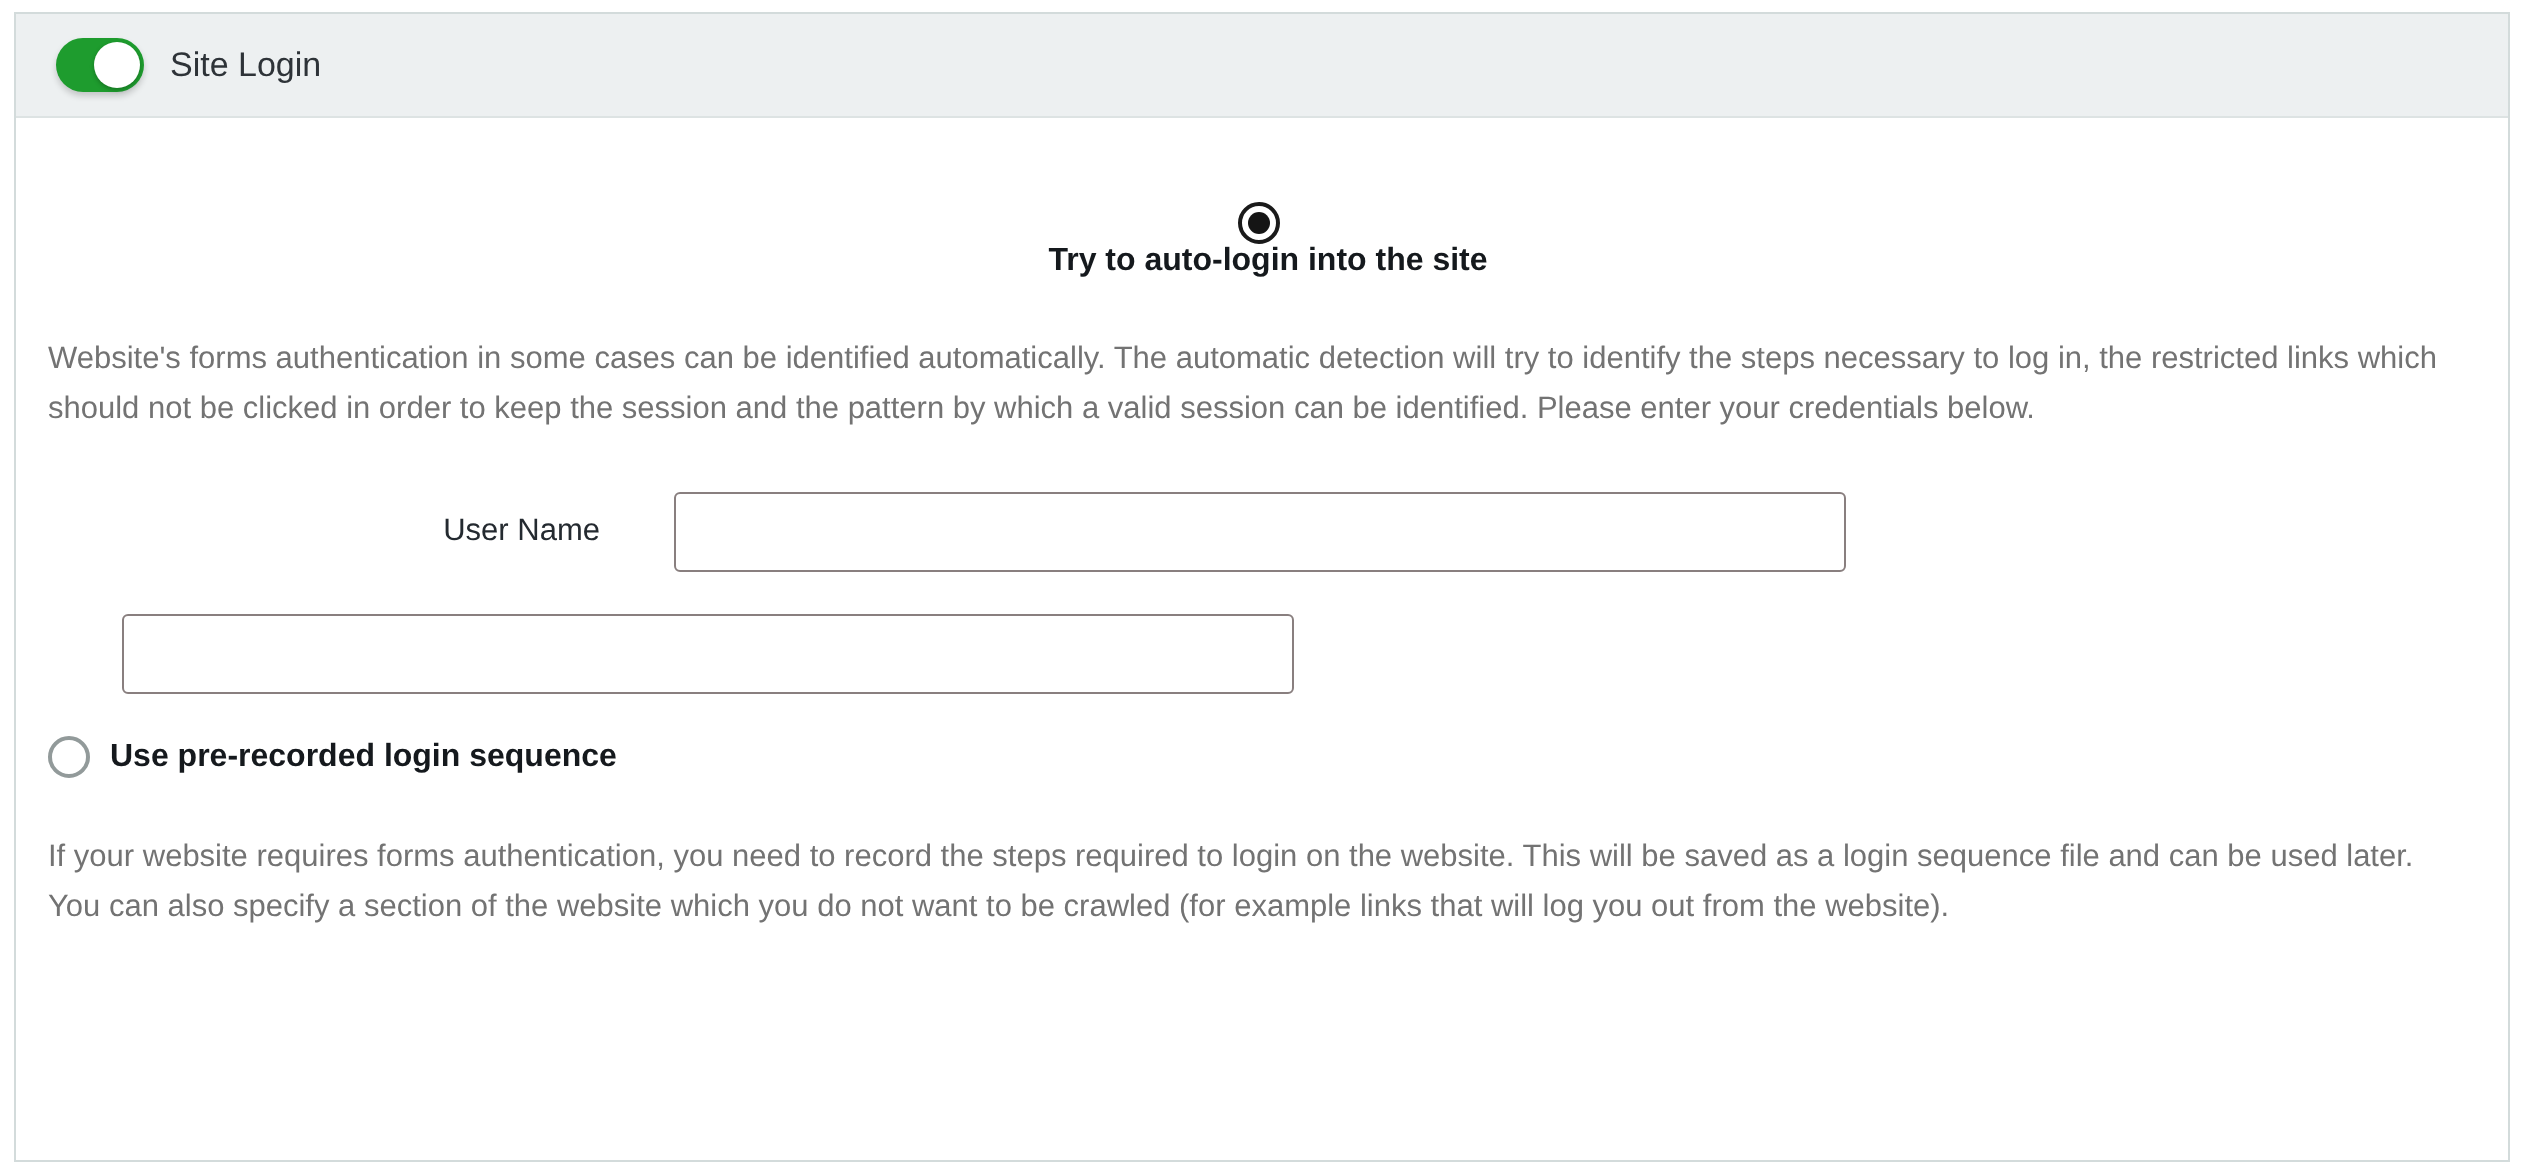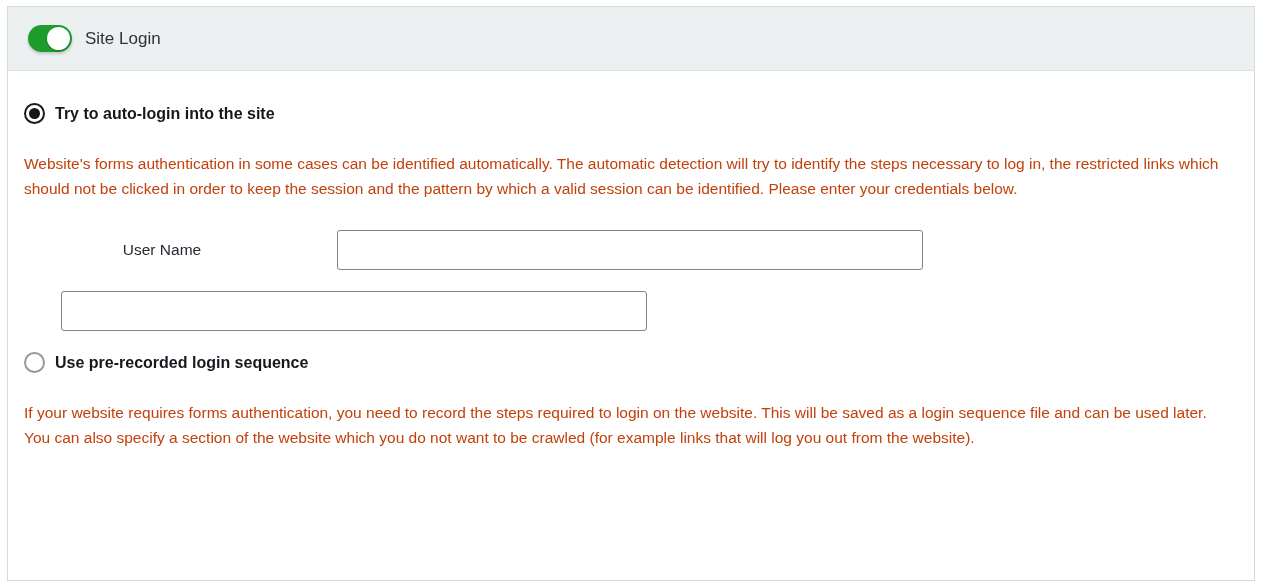--- a/index.html
+++ b/index.html
@@ -6,60 +6,60 @@
   html,body { width:1263px; height:582px; background:#ffffff;
     font-family:"Liberation Sans","DejaVu Sans",sans-serif; overflow:hidden; }
 
   .panel {
     position:absolute; left:7px; top:6px; width:1248px; height:575px;
     border:1px solid #d3dbdb; background:#ffffff;
   }
 
   
   .panel-header {
-    height:64px; background:#edf0f1; border-bottom:1px solid #dde3e3;
+    height:52px; background:#edf0f1; border-bottom:1px solid #dde3e3;
     display:flex; align-items:center; padding:0 20px;
   }
   .toggle {
     position:relative; width:44px; height:27px; border-radius:14px;
     cursor:pointer; box-shadow:0 2px 3px rgba(0,0,0,0.18);
   }
   .toggle .knob {
     position:absolute; top:2px; right:2px; width:23px; height:23px;
     background:#ffffff; border-radius:50%;
     box-shadow:0 1px 2px rgba(0,0,0,0.25);
   }
   .header-title { margin-left:13px; font-size:17px; color:#2e3338; }
 
   
   .content { padding:0 20px 0 16px; }
 
   .radio-row { display:flex; align-items:center; }
-  .radio-row.first  { margin-top:32px; }
+  .radio-row.first  { margin-top:42px;flex-direction:column; }
   .radio-row.second { }
   .radio {
     width:21px; height:21px; border-radius:50%; background:#ffffff;
     position:relative; flex:0 0 auto; cursor:pointer;
   }
   .radio.checked   { border:2px solid #1a1a1a; }
   .radio.checked::after {
     content:""; position:absolute; inset:3px; border-radius:50%; background:#151515;
   }
   .radio.unchecked { border:2px solid #929a9a; }
   .radio-label { margin-left:10px; font-size:16px; font-weight:bold; color:#15191d; }
 
   .para {
     margin-top:27px; max-width:1208px;
-    font-size:15.5px; line-height:25px; color:#c2410c;
+    font-size:15.5px; line-height:25px; color:#737373;
   }
 
   .login-form { margin-top:29px; }
   .field-row { display:flex; align-items:center; margin-bottom:21px; }
   .field-label {
-    width:276px; text-align:center; font-size:15.5px; color:#242a30;
+    width:276px; text-align:right; font-size:15.5px; color:#242a30;
     flex:0 0 auto;
   }
   .field-input {
     margin-left:37px; width:586px; height:40px;
     border:1px solid #897f7f; border-radius:3px; background:#ffffff;
     font-size:15px; color:#242a30; padding:0 10px; outline:none;
     font-family:"Liberation Sans","DejaVu Sans",sans-serif;
   }
 </style>
 </head>

